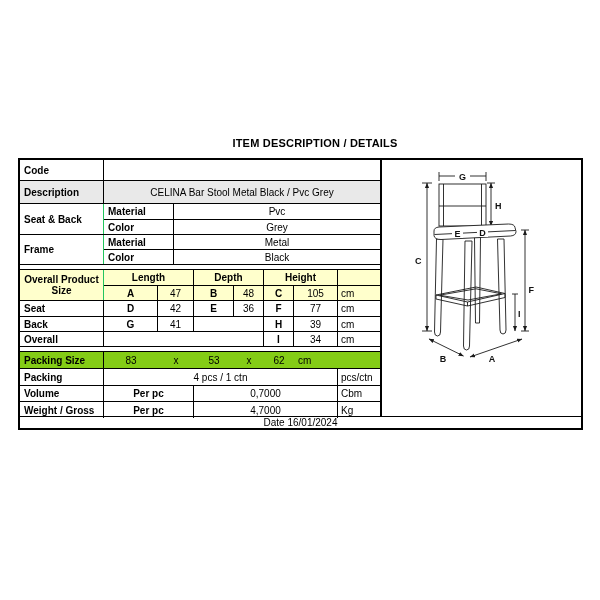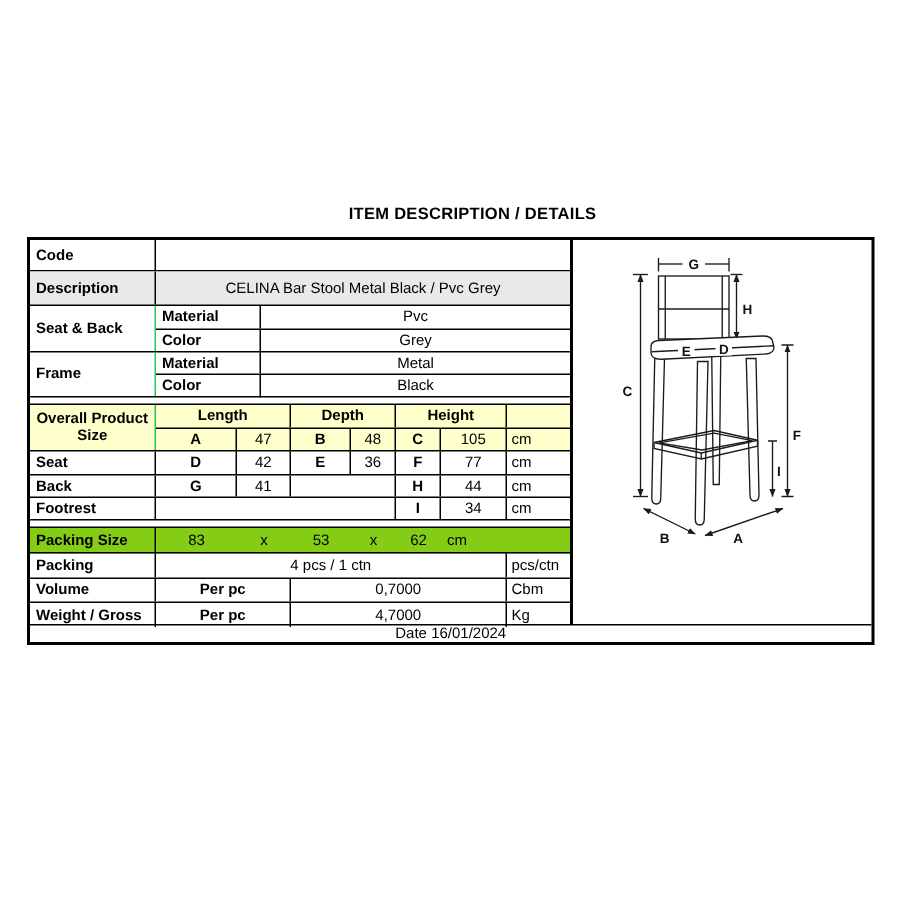--- a/index.html
+++ b/index.html
@@ -139,26 +139,26 @@
           <div class="cell w44">77</div>
           <div class="cell last unit w42">cm</div>
         </div>
 
         <div class="row r-back">
           <div class="cell lab w84">Back</div>
           <div class="cell b w54">G</div>
           <div class="cell w36">41</div>
           <div class="cell w70"></div>
           <div class="cell b w30">H</div>
-          <div class="cell w44">44</div>
+          <div class="cell w44">39</div>
           <div class="cell last unit w42">cm</div>
         </div>
 
         <div class="row r-foot">
-          <div class="cell lab w84">Footrest</div>
+          <div class="cell lab w84">Overall</div>
           <div class="cell w160"></div>
           <div class="cell b w30">I</div>
           <div class="cell w44">34</div>
           <div class="cell last unit w42">cm</div>
         </div>
 
         <div class="spacer"></div>
 
         <div class="row r-psize">
           <div class="cell lab w84">Packing Size</div>

